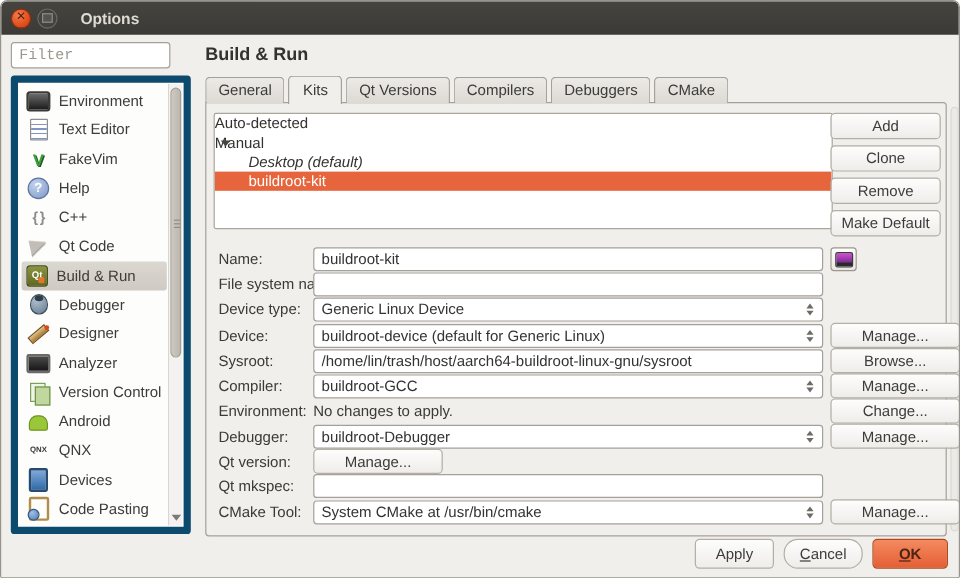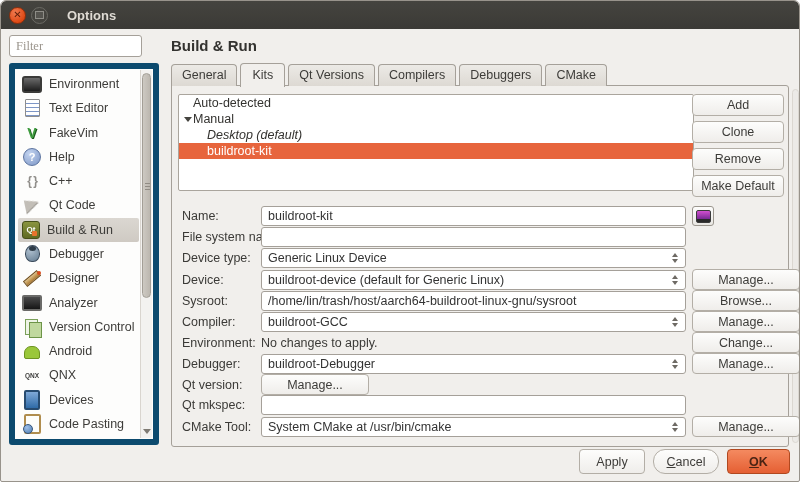--- a/index.html
+++ b/index.html
@@ -8,21 +8,21 @@
 
   
   .titlebar { height:28px; background:linear-gradient(#45443f,#3b3a36); display:flex; align-items:center; padding:0 8px; border-radius:5px 5px 0 0; }
   .tb-btn { width:17px; height:17px; border-radius:50%; margin-right:5px; display:flex; align-items:center; justify-content:center; font-size:10px; line-height:1; cursor:default; }
   .tb-close { background:radial-gradient(circle at 35% 30%, #f07b50, #de4915 70%); border:1px solid #8f2f0c; color:#5c1d08; font-weight:bold; }
   .tb-restore { background:#44433e; border:1px solid #6b6a64; }
   .tb-restore::before { content:""; width:7px; height:6px; border:1px solid #8e8d87; background:#55544f; }
   .tb-title { color:#dfdbd4; font-weight:bold; font-size:13px; margin-left:14px; }
 
   
-  .filter { position:absolute; left:8px; top:34px; width:133px; height:22px; border:1px solid #a5a099; border-radius:3px; background:#fff; padding:0 6px; font-size:12.5px; color:#333; font-family:Liberation Serif, serif; }
+  .filter { position:absolute; left:8px; top:34px; width:133px; height:22px; border:1px solid #a5a099; border-radius:3px; background:#fff; padding:0 6px; font-size:12.5px; color:#333; font-family:Liberation Mono, monospace; }
   .filter::placeholder { color:#9c968e; }
   .page-title { position:absolute; left:170px; top:36px; font-size:15px; font-weight:bold; color:#33322f; }
 
   
   .sidebar { position:absolute; left:8px; top:62px; width:150px; height:382px; background:#fdfdfc; border:6px solid #0c4a6e; border-radius:3px; padding:3px 14px 3px 3px; display:flex; flex-direction:column; }
   .side-item { height:25px; display:flex; align-items:center; gap:7px; padding-left:4px; font-size:12.5px; color:#3d3c39; border-radius:2px; }
   .side-item.selected { background:linear-gradient(#dbd7d1,#cfcac3); }
   .icon { width:20px; height:20px; position:relative; flex:none; display:flex; align-items:center; justify-content:center; }
 
   .ic-env::before { content:""; width:16px; height:13px; background:linear-gradient(#6b6b6b,#1d1d1d); border:2px solid #3a3a38; border-radius:3px; }
@@ -58,21 +58,21 @@
   .tab { padding:3px 10px 4px; border:1px solid #a5a099; border-bottom:none; border-radius:4px 4px 0 0; background:linear-gradient(#eceae6,#ddd9d3); margin-right:3px; font-size:12.5px; color:#3d3c39; position:relative; }
   .tab.active { background:#f1efec; padding:4px 11px 5px; margin-bottom:-1px; z-index:4; }
 
   
   .frame { position:absolute; left:170px; top:84px; width:618px; height:362px; border:1px solid #a5a099; border-radius:0 3px 3px 3px; background:#f1efec; z-index:2; }
 
   
   .kit-table { position:absolute; left:6px; top:8px; width:516px; height:97px; background:#fff; border:1px solid #aaa59d; border-radius:2px; overflow:hidden; font-size:12.5px; }
   .kit-header { height:19px; background:linear-gradient(#f8f7f6,#ebe9e6); border-bottom:1px solid #d2cec8; display:flex; align-items:center; padding-left:6px; color:#45443f; }
   .kit-row { height:16px; display:flex; align-items:center; color:#33322f; }
-  .kit-row.lvl1 { padding-left:14px; }
+  .kit-row.lvl1 { }
   .kit-row.lvl2 { padding-left:28px; }
   .kit-row.italic { font-style:italic; }
   .kit-row.selected { background:#e7653d; color:#ffffff; }
   .expander { width:0; height:0; border-left:4px solid transparent; border-right:4px solid transparent; border-top:5px solid #45443f; position:absolute; left:5px; }
   .kit-row.has-expander { position:relative; }
 
   
   .btn { display:flex; align-items:center; justify-content:center; background:linear-gradient(#fdfdfc,#efedea); border:1px solid #b3aea6; border-radius:4px; font-size:12.5px; color:#3d3c39; font-family:inherit; }
   .kit-btns { position:absolute; right:4px; top:8px; width:92px; display:flex; flex-direction:column; gap:5px; }
   .kit-btns .btn { height:22px; width:100%; }

